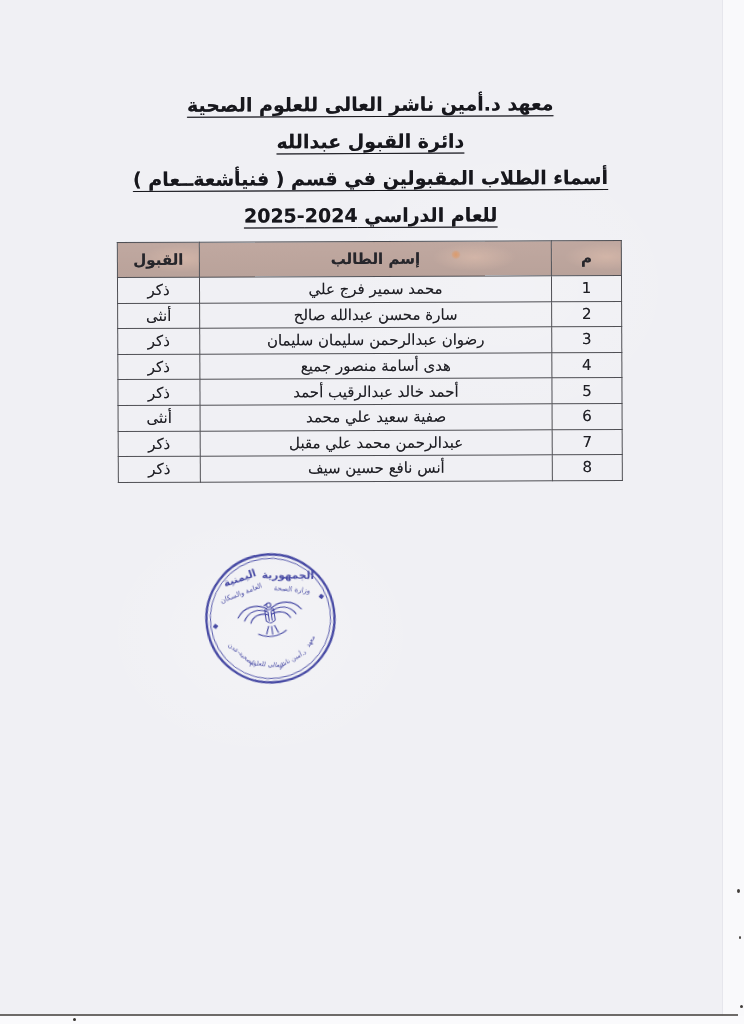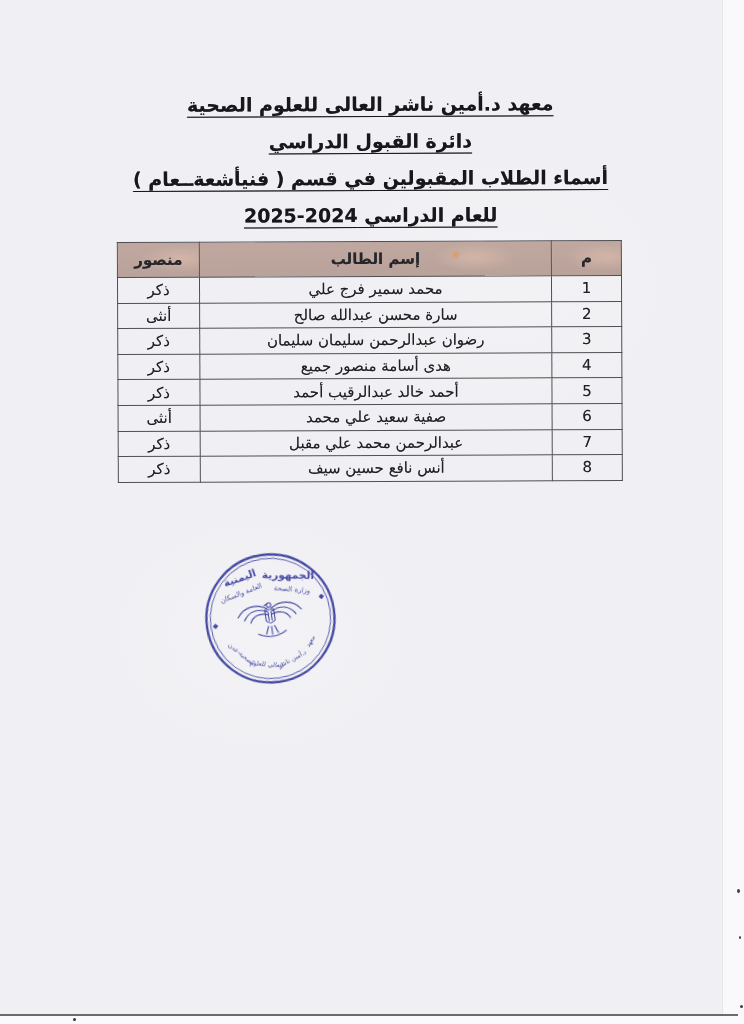--- a/index.html
+++ b/index.html
@@ -77,36 +77,36 @@
   .sp3{left:740px;top:1005px;width:3px;height:3px;}
   .sp4{left:73px;top:1018px;width:3px;height:3px;background:#38342f;}
 </style>
 </head>
 <body>
 
 <div class="page">
 
   <div class="headings">
     <span class="hl"><span class="ul">معهد د.أمين ناشر العالى للعلوم الصحية</span></span>
-    <span class="hl"><span class="ul">دائرة القبول الدراسي</span></span>
+    <span class="hl"><span class="ul">دائرة القبول عبدالله</span></span>
     <span class="hl"><span class="ul">أسماء الطلاب المقبولين في قسم ( فنيأشعةــعام )</span></span>
     <span class="hl"><span class="ul">للعام الدراسي 2024-2025</span></span>
   </div>
 
   <table class="students" dir="rtl">
     <colgroup>
         <col class="col-no">
         <col class="col-name">
         <col class="col-gender">
       </colgroup>
     <thead>
       <tr>
         <th>م</th>
         <th>إسم الطالب</th>
-        <th>منصور</th>
+        <th>القبول</th>
       </tr>
     </thead>
     <tbody>
       <tr>
         <td>1</td>
         <td>محمد سمير فرج علي</td>
         <td>ذكر</td>
       </tr>
       <tr>
         <td>2</td>

